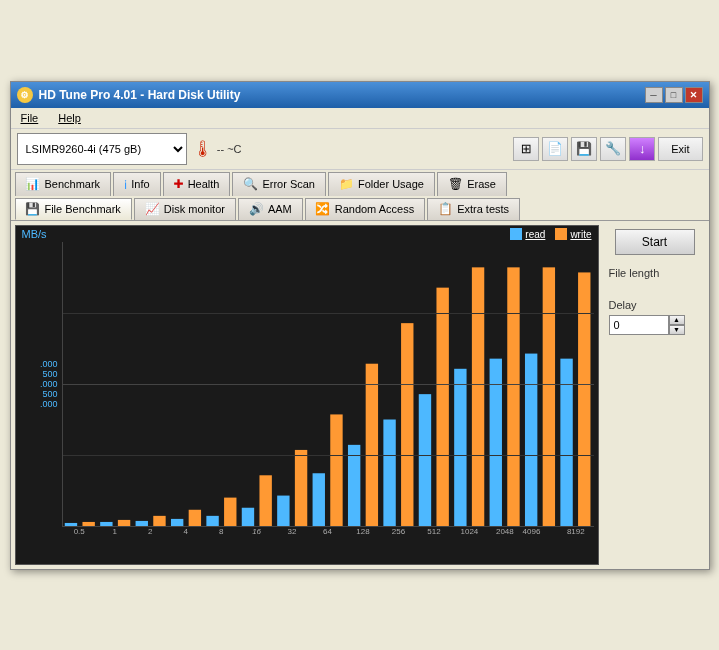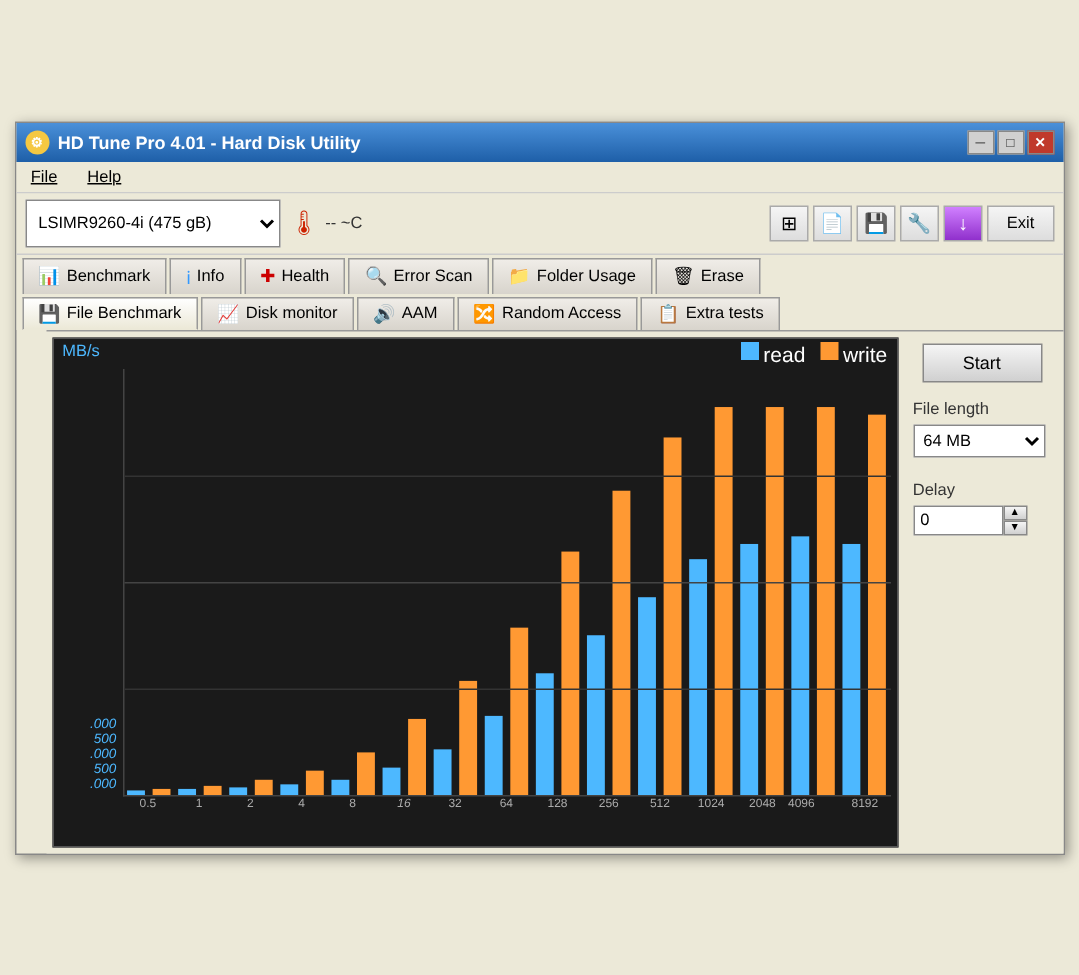--- a/index.html
+++ b/index.html
@@ -155,21 +155,20 @@
     }
     .tab-icon {
       font-size: 12px;
     }
     .main-content {
       display: flex;
       background: #ece9d8;
       padding: 4px;
       gap: 6px;
       border-top: 1px solid #999;
-      margin-left: 20px;
     }
     .chart-area {
       flex: 1;
       background: #1a1a1a;
       position: relative;
       height: 340px;
       border: 1px solid #555;
     }
     .chart-header {
       display: flex;
@@ -178,24 +177,25 @@
       color: white;
       font-size: 11px;
     }
     .legend {
       display: flex;
       gap: 10px;
       align-items: center;
     }
     .legend-item {
       display: flex;
-      align-items: flex-start;
+      align-items: flex-end;
       gap: 3px;
       color: white;
-      font-size: 14px;
+      font-size: 10px;
+      text-decoration: underline;
     }
     .legend-color {
       width: 12px;
       height: 12px;
     }
     .side-panel {
       width: 100px;
       display: flex;
       flex-direction: column;
       gap: 8px;
@@ -360,21 +360,21 @@
           </div>
           <div class="legend-item">
             <div class="legend-color" style="background:#ff9933;"></div>
             <span>write</span>
           </div>
         </div>
       </div>
 
       <div style="display:flex; height:285px; padding: 0 4px;">
 
-        <div style="width:42px; display:flex; flex-direction:column; justify-content:flex-end; align-items:flex-end; padding-right:4px; padding-top:4px; padding-bottom:4px;font-style:italic;">
+        <div style="width:42px; display:flex; flex-direction:column; justify-content:center; align-items:flex-end; padding-right:4px; padding-top:4px; padding-bottom:4px;">
           <span style="color:#4db8ff; font-size:9px;">.000</span>
           <span style="color:#4db8ff; font-size:9px;">500</span>
           <span style="color:#4db8ff; font-size:9px;">.000</span>
           <span style="color:#4db8ff; font-size:9px;">500</span>
           <span style="color:#4db8ff; font-size:9px;">.000</span>
         </div>
 
         <div style="flex:1; position:relative; border-left:1px solid #444; border-bottom:1px solid #444;">
           
           <div style="position:absolute; top:25%; left:0; right:0; border-top:1px solid #333;"></div>
@@ -434,23 +434,20 @@
         <span style="color:#aaa; font-size:8px; flex:1; text-align:center;">8192</span>
       </div>
     </div>
 
     <div class="side-panel">
       <button class="start-btn">Start</button>
 
 
       <div class="panel-group">
         <div class="panel-label">File length</div>
-        <select class="panel-select">
-          <option>64 MB</option>
-        </select>
       </div>
 
       <div class="panel-group">
         <div class="panel-label">Delay</div>
         <div class="spinner-group">
           <input class="spinner-input" type="text" value="0" style="">
           <div class="spinner-btns">
             <button class="spinner-btn">▲</button>
             <button class="spinner-btn">▼</button>
           </div>

